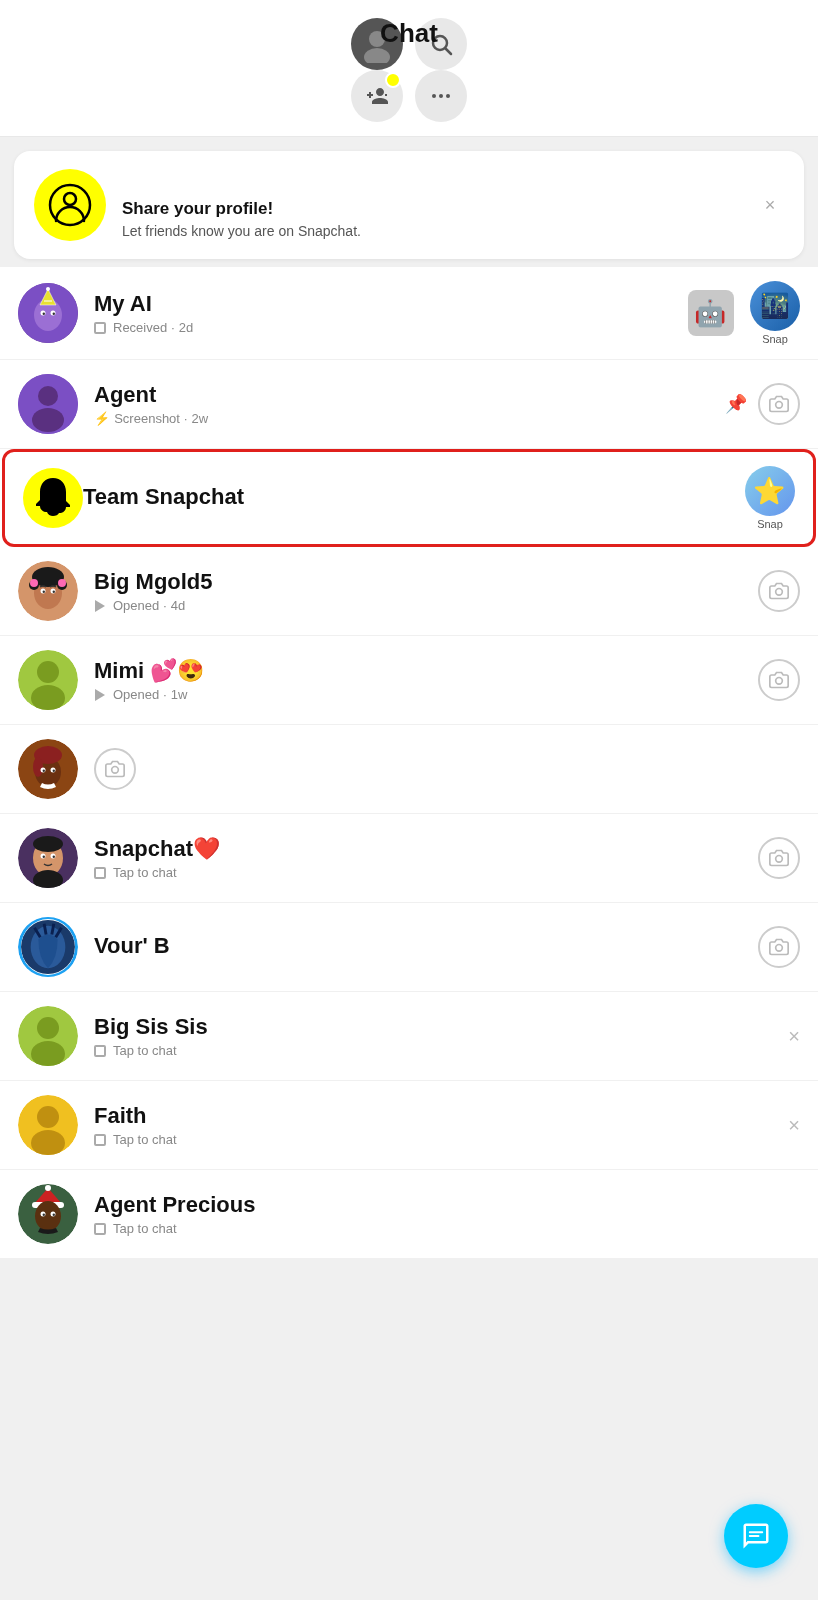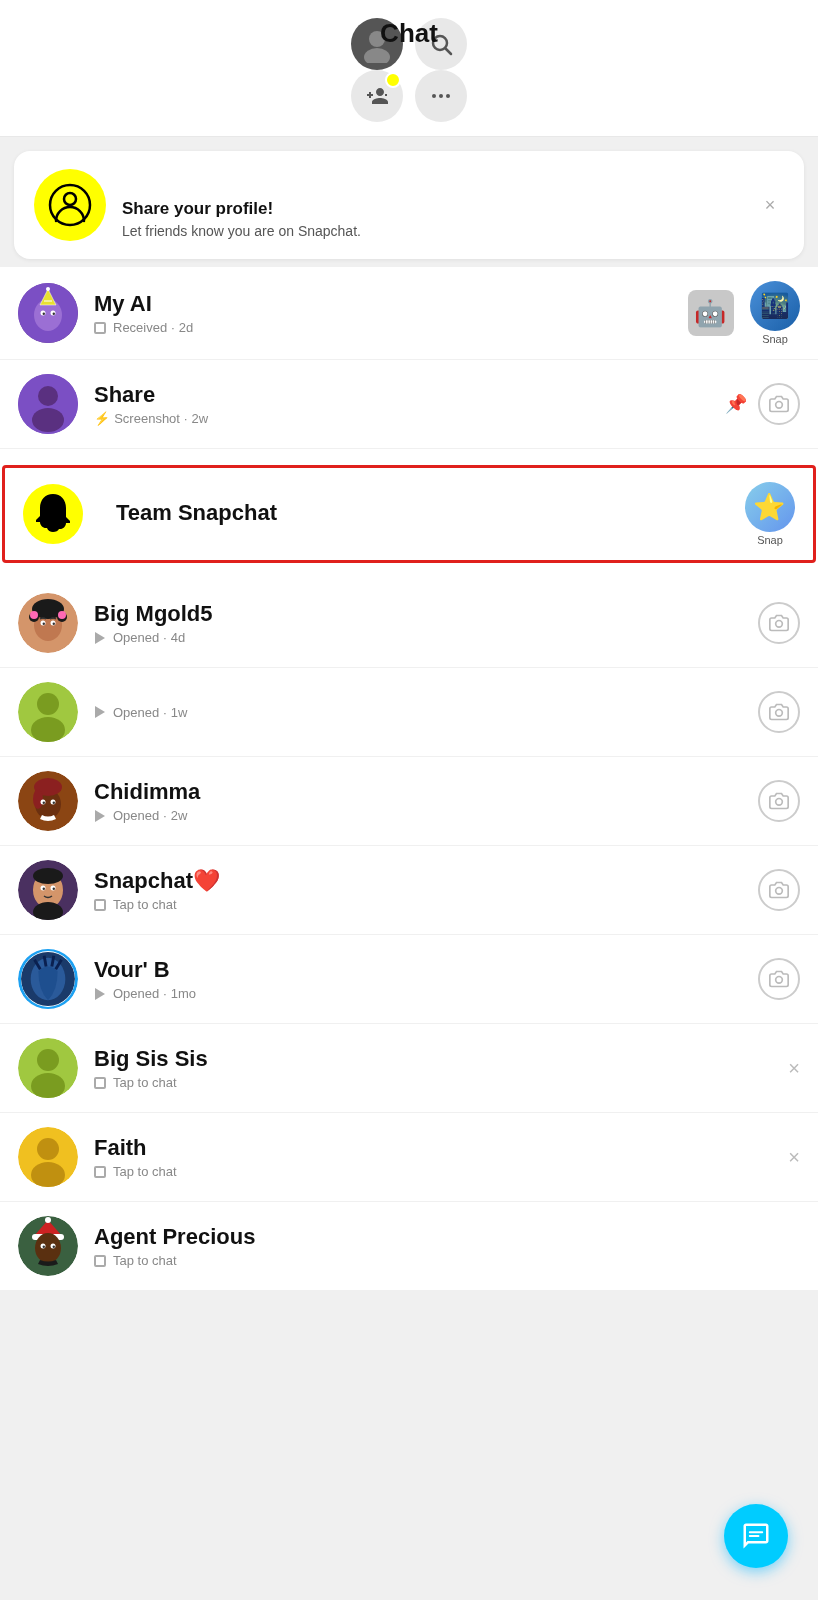--- a/index.html
+++ b/index.html
@@ -93,23 +93,22 @@
       display: flex;
       align-items: center;
       padding: 14px 18px;
       border-bottom: 1px solid #f0f0f0;
       cursor: pointer;
       background: #fff;
       position: relative;
     }
     .chat-item.highlighted {
       border: 3px solid #e0201c;
-      border-radius: 4px;
-      margin: 16px 2px;
-      gap: 33px;
+      border-radius: 12px;
+      margin: 0 2px;
     }
     .chat-avatar {
       width: 60px; height: 60px;
       border-radius: 50%;
       margin-right: 16px;
       flex-shrink: 0;
       display: flex; align-items: center; justify-content: center;
       font-size: 30px;
       overflow: hidden;
       position: relative;
@@ -278,21 +277,21 @@
 
   <div class="chat-item">
     <div class="chat-avatar" style="background:#7b4fc4;">
       <svg width="60" height="60" viewBox="0 0 60 60">
         <circle cx="30" cy="30" r="30" fill="#7b4fc4"></circle>
         <circle cx="30" cy="22" r="10" fill="#5a3080"></circle>
         <ellipse cx="30" cy="46" rx="16" ry="12" fill="#5a3080"></ellipse>
       </svg>
     </div>
     <div class="chat-info">
-      <div class="chat-name">Share</div>
+      <div class="chat-name">Agent</div>
       <div class="chat-status">
         <span style="font-size:13px;">⚡</span>
         Screenshot · 2w
       </div>
     </div>
     <div class="chat-action">
       <span class="pin-icon">📌</span>
       <div class="camera-icon">
         <svg width="20" height="20" viewBox="0 0 24 24" fill="none" stroke="#bbb" stroke-width="2">
           <path d="M23 19a2 2 0 01-2 2H3a2 2 0 01-2-2V8a2 2 0 012-2h4l2-3h6l2 3h4a2 2 0 012 2z"></path>
@@ -363,20 +362,21 @@
 
   <div class="chat-item">
     <div class="chat-avatar">
       <svg width="60" height="60" viewBox="0 0 60 60">
         <circle cx="30" cy="30" r="30" fill="#a0c840"></circle>
         <circle cx="30" cy="22" r="11" fill="#7a9c20"></circle>
         <ellipse cx="30" cy="48" rx="17" ry="13" fill="#7a9c20"></ellipse>
       </svg>
     </div>
     <div class="chat-info">
+      <div class="chat-name">Mimi 💕😍</div>
       <div class="chat-status">
         <span style="display:inline-block;width:0;height:0;border-left:6px solid transparent;border-right:6px solid transparent;border-top:10px solid #aaa;margin-right:3px;transform:rotate(-90deg);"></span>
         Opened · 1w
       </div>
     </div>
     <div class="chat-action">
       <div class="camera-icon">
         <svg width="20" height="20" viewBox="0 0 24 24" fill="none" stroke="#bbb" stroke-width="2">
           <path d="M23 19a2 2 0 01-2 2H3a2 2 0 01-2-2V8a2 2 0 012-2h4l2-3h6l2 3h4a2 2 0 012 2z"></path>
           <circle cx="12" cy="13" r="4"></circle>
@@ -396,27 +396,20 @@
 
         <ellipse cx="20" cy="28" rx="5" ry="10" fill="#8b2020"></ellipse>
 
         <circle cx="25" cy="31" r="2.5" fill="#fff"></circle>
         <circle cx="35" cy="31" r="2.5" fill="#fff"></circle>
         <circle cx="25.8" cy="31.8" r="1.2" fill="#333"></circle>
         <circle cx="35.8" cy="31.8" r="1.2" fill="#333"></circle>
 
         <path d="M22 48 Q30 52 38 48 L36 44 Q30 47 24 44Z" fill="#fff"></path>
       </svg>
-    </div>
-    <div class="chat-info">
-      <div class="chat-name">Chidimma</div>
-      <div class="chat-status">
-        <span style="display:inline-block;width:0;height:0;border-left:6px solid transparent;border-right:6px solid transparent;border-top:10px solid #aaa;margin-right:3px;transform:rotate(-90deg);"></span>
-        Opened · 2w
-      </div>
     </div>
     <div class="chat-action">
       <div class="camera-icon">
         <svg width="20" height="20" viewBox="0 0 24 24" fill="none" stroke="#bbb" stroke-width="2">
           <path d="M23 19a2 2 0 01-2 2H3a2 2 0 01-2-2V8a2 2 0 012-2h4l2-3h6l2 3h4a2 2 0 012 2z"></path>
           <circle cx="12" cy="13" r="4"></circle>
         </svg>
       </div>
     </div>
   </div>
@@ -467,24 +460,20 @@
 
           <line x1="20" y1="18" x2="14" y2="8" stroke="#0a2050" stroke-width="3"></line>
           <line x1="26" y1="15" x2="24" y2="4" stroke="#0a2050" stroke-width="3"></line>
           <line x1="32" y1="15" x2="34" y2="4" stroke="#0a2050" stroke-width="3"></line>
           <line x1="36" y1="18" x2="42" y2="8" stroke="#0a2050" stroke-width="3"></line>
         </svg>
       </div>
     </div>
     <div class="chat-info">
       <div class="chat-name">Vour' B</div>
-      <div class="chat-status">
-        <span style="display:inline-block;width:0;height:0;border-left:6px solid transparent;border-right:6px solid transparent;border-top:10px solid #aaa;margin-right:3px;transform:rotate(-90deg);"></span>
-        Opened · 1mo
-      </div>
     </div>
     <div class="chat-action">
       <div class="camera-icon">
         <svg width="20" height="20" viewBox="0 0 24 24" fill="none" stroke="#bbb" stroke-width="2">
           <path d="M23 19a2 2 0 01-2 2H3a2 2 0 01-2-2V8a2 2 0 012-2h4l2-3h6l2 3h4a2 2 0 012 2z"></path>
           <circle cx="12" cy="13" r="4"></circle>
         </svg>
       </div>
     </div>
   </div>

